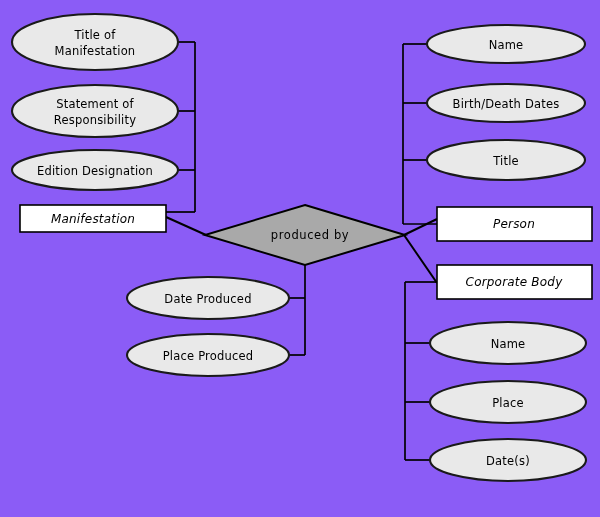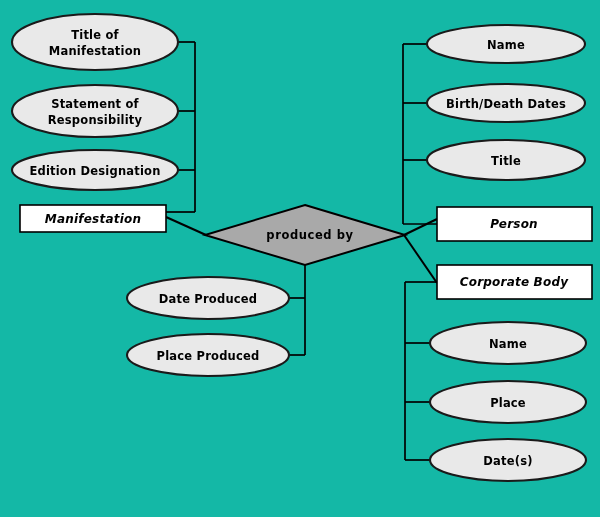--- a/index.html
+++ b/index.html
@@ -11,22 +11,21 @@
   body {
     width: 600px;
     height: 517px;
     font-family: "DejaVu Sans", "Liberation Sans", sans-serif;
     overflow: hidden;
   }
   #diagram-root {
     position: relative;
     width: 600px;
     height: 517px;
-    background: #14b8a6;
-    font-weight: bold;
+    background: #8b5cf6;
   }
   svg#er-canvas {
     display: block;
     width: 600px;
     height: 517px;
   }
   .entity-box {
     fill: #ffffff;
     stroke: #000000;
     stroke-width: 1.6;

